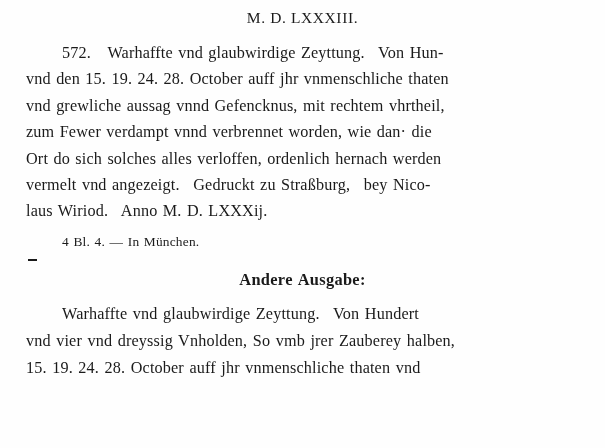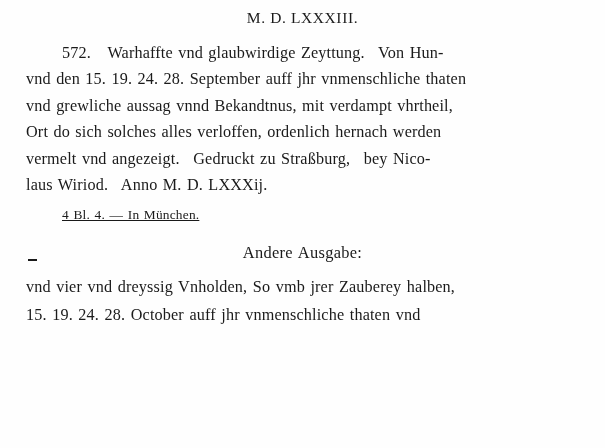--- a/index.html
+++ b/index.html
@@ -46,36 +46,36 @@
   .entry p.flush {
     text-indent: 0;
   }
   .collation {
     margin-top: 9px;
     padding-left: 26px;
     font-size: 13.4px;
     text-indent: 36px;
     letter-spacing: 0.2px;
     word-spacing: 1px;
-    text-decoration: underline;
   }
   .sep-mark {
     position: absolute;
     left: 28px;
     top: 259px;
     width: 9px;
     height: 1.6px;
     background: #1a1a1a;
   }
   .section-title {
     text-align: center;
     font-size: 16.4px;
     margin-top: 20px;
     letter-spacing: 0.3px;
     word-spacing: 1.5px;
+    font-weight: bold;
   }
   .entry2 {
     margin-top: 11px;
     padding-left: 26px;
     padding-right: 22px;
   }
   .entry2 p {
     margin: 0;
     font-size: 16.2px;
     line-height: 1.68;
@@ -93,32 +93,34 @@
 </style>
 </head>
 <body>
 
 <div class="page">
 
   <div class="running-head">M. D. LXXXIII.</div>
 
   <div class="entry">
     <p class="indent">572.  Warhaffte vnd glaubwirdige Zeyttung.  Von Hun-</p>
-    <p class="flush">vnd den 15. 19. 24. 28. September auff jhr vnmenschliche thaten</p>
-    <p class="flush">vnd grewliche aussag vnnd Bekandtnus, mit verdampt vhrtheil,</p>
+    <p class="flush">vnd den 15. 19. 24. 28. October auff jhr vnmenschliche thaten</p>
+    <p class="flush">vnd grewliche aussag vnnd Gefencknus, mit rechtem vhrtheil,</p>
+    <p class="flush">zum Fewer verdampt vnnd verbrennet worden, wie dan· die</p>
     <p class="flush">Ort do sich solches alles verloffen, ordenlich hernach werden</p>
     <p class="flush">vermelt vnd angezeigt.  Gedruckt zu Straßburg,  bey Nico-</p>
     <p class="flush lastline">laus Wiriod.  Anno M. D. LXXXij.</p>
   </div>
 
   <div class="collation">4 Bl. 4. — In München.</div>
 
   <div class="sep-mark"></div>
 
   <div class="section-title">Andere Ausgabe:</div>
 
   <div class="entry2">
+    <p class="indent">Warhaffte vnd glaubwirdige Zeyttung.  Von Hundert</p>
     <p class="flush">vnd vier vnd dreyssig Vnholden, So vmb jrer Zauberey halben,</p>
     <p class="flush">15. 19. 24. 28. October auff jhr vnmenschliche thaten vnd</p>
 
   </div>
 
 </div>
 
 </body></html>

